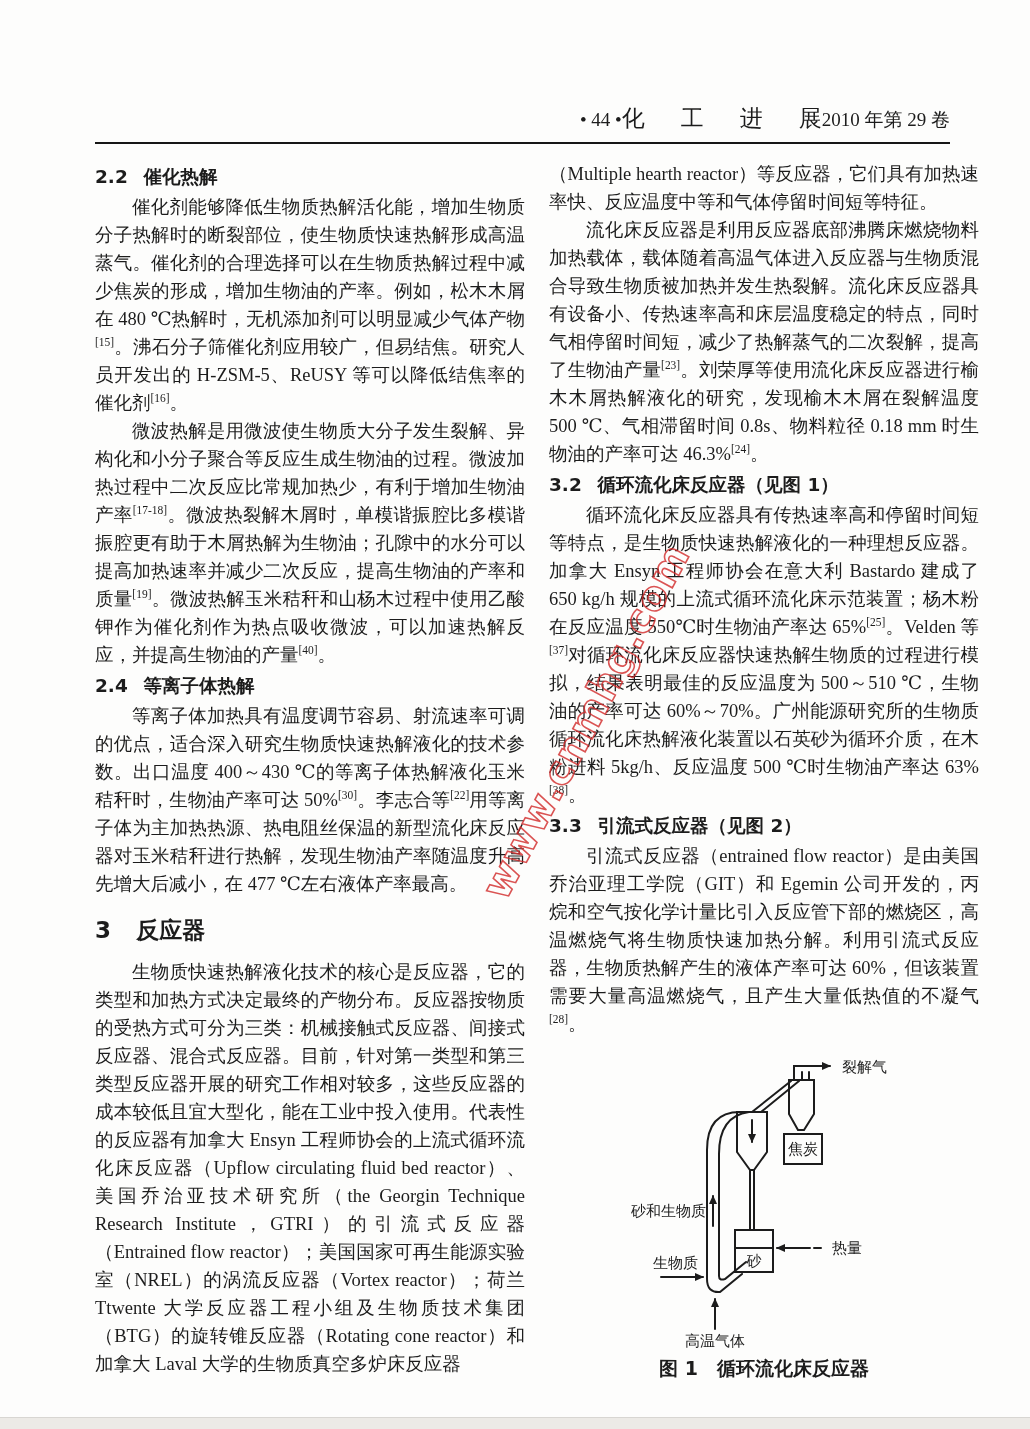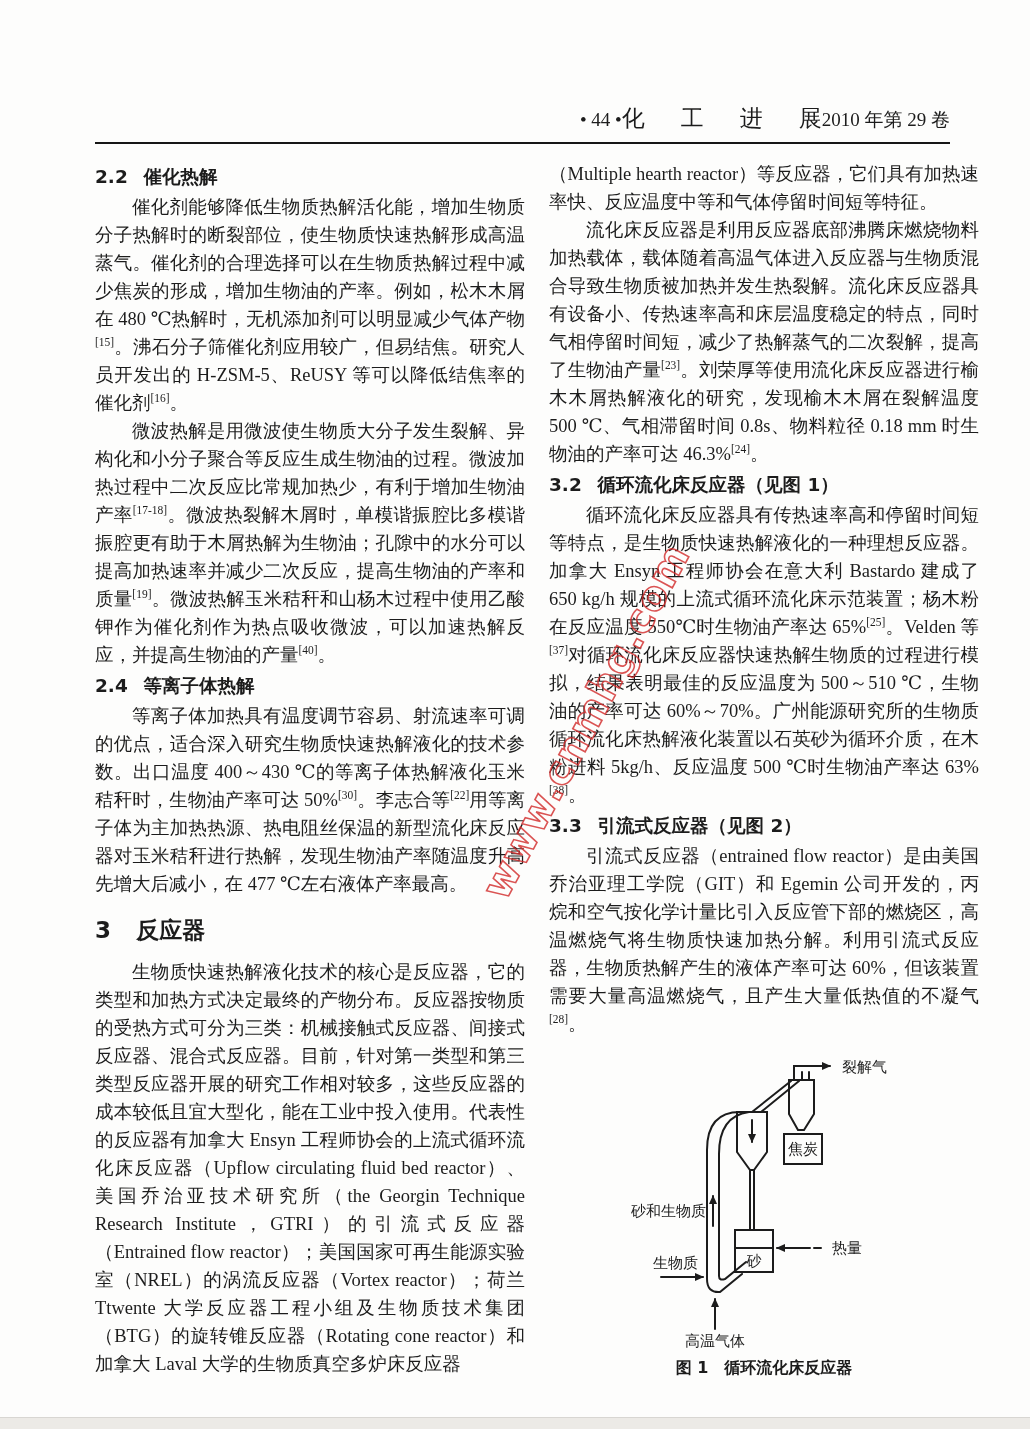--- a/index.html
+++ b/index.html
@@ -37,21 +37,21 @@
     font-family:"DejaVu Sans","Liberation Sans",sans-serif;
     font-size:23px;font-weight:700;margin:17px 0 13px;line-height:30px;
   }
   h1.sec .hnum{margin-right:1.1em;}
   
   figure{margin:12px 0 0 0;}
   figure svg{display:block;}
   figcaption{
     text-align:center;margin-top:4px;
     font-family:"DejaVu Sans","Liberation Sans",sans-serif;
-    font-weight:700;font-size:16px;
+    font-weight:700;font-size:19px;
   }
   figcaption .cap-num{margin-right:1em;}
   
   .watermark{
     position:absolute;left:392px;top:705px;width:380px;height:46px;
     text-align:center;
     transform:rotate(-62deg);
     font-family:"DejaVu Sans","Liberation Sans",sans-serif;
     font-size:40px;font-weight:700;letter-spacing:1px;
     color:transparent;-webkit-text-stroke:1.6px #d22a2a;

